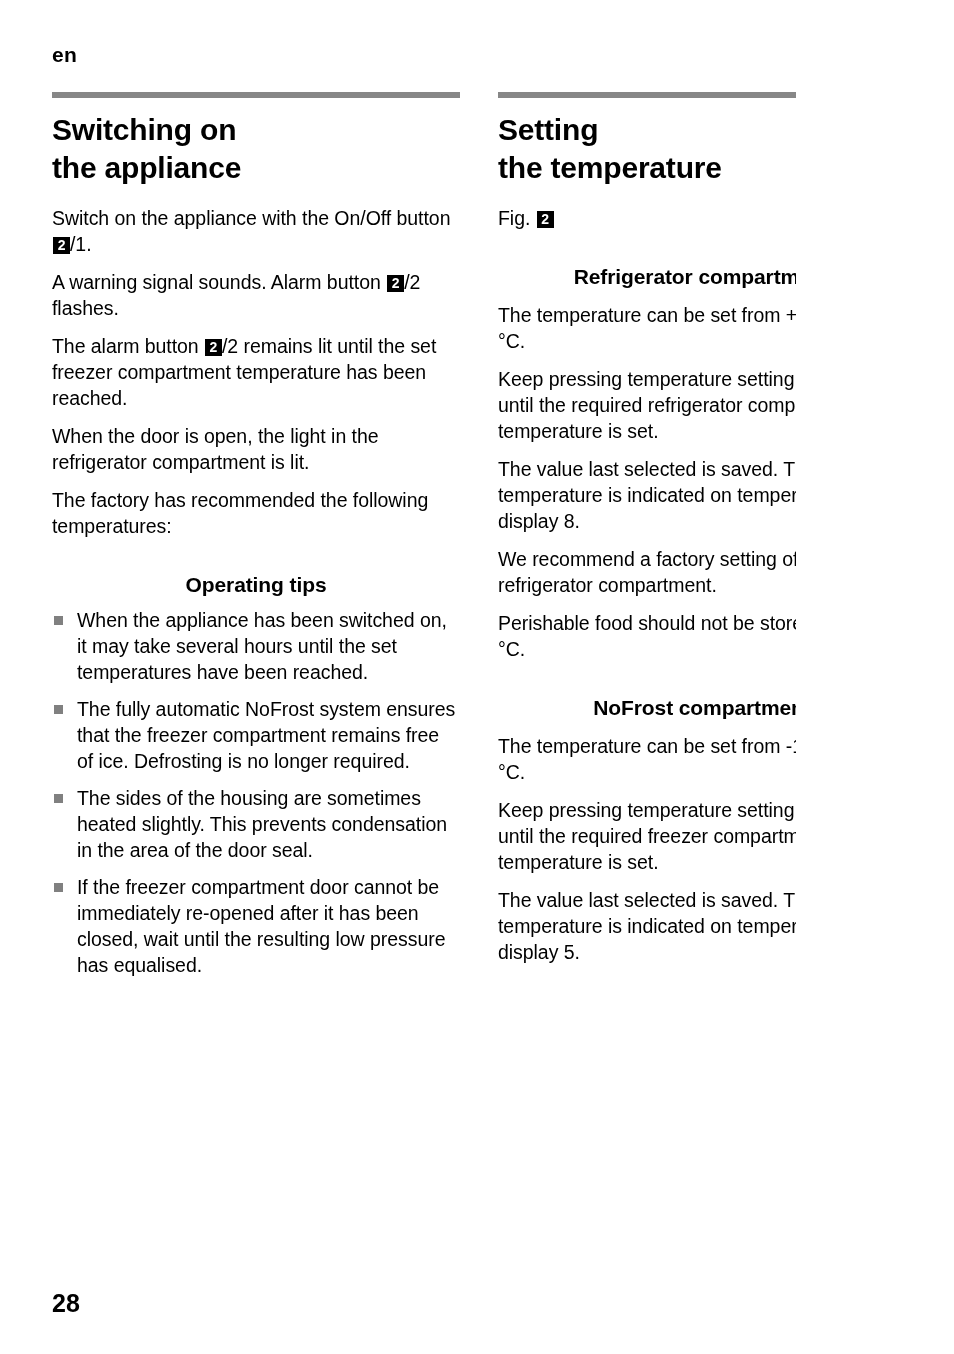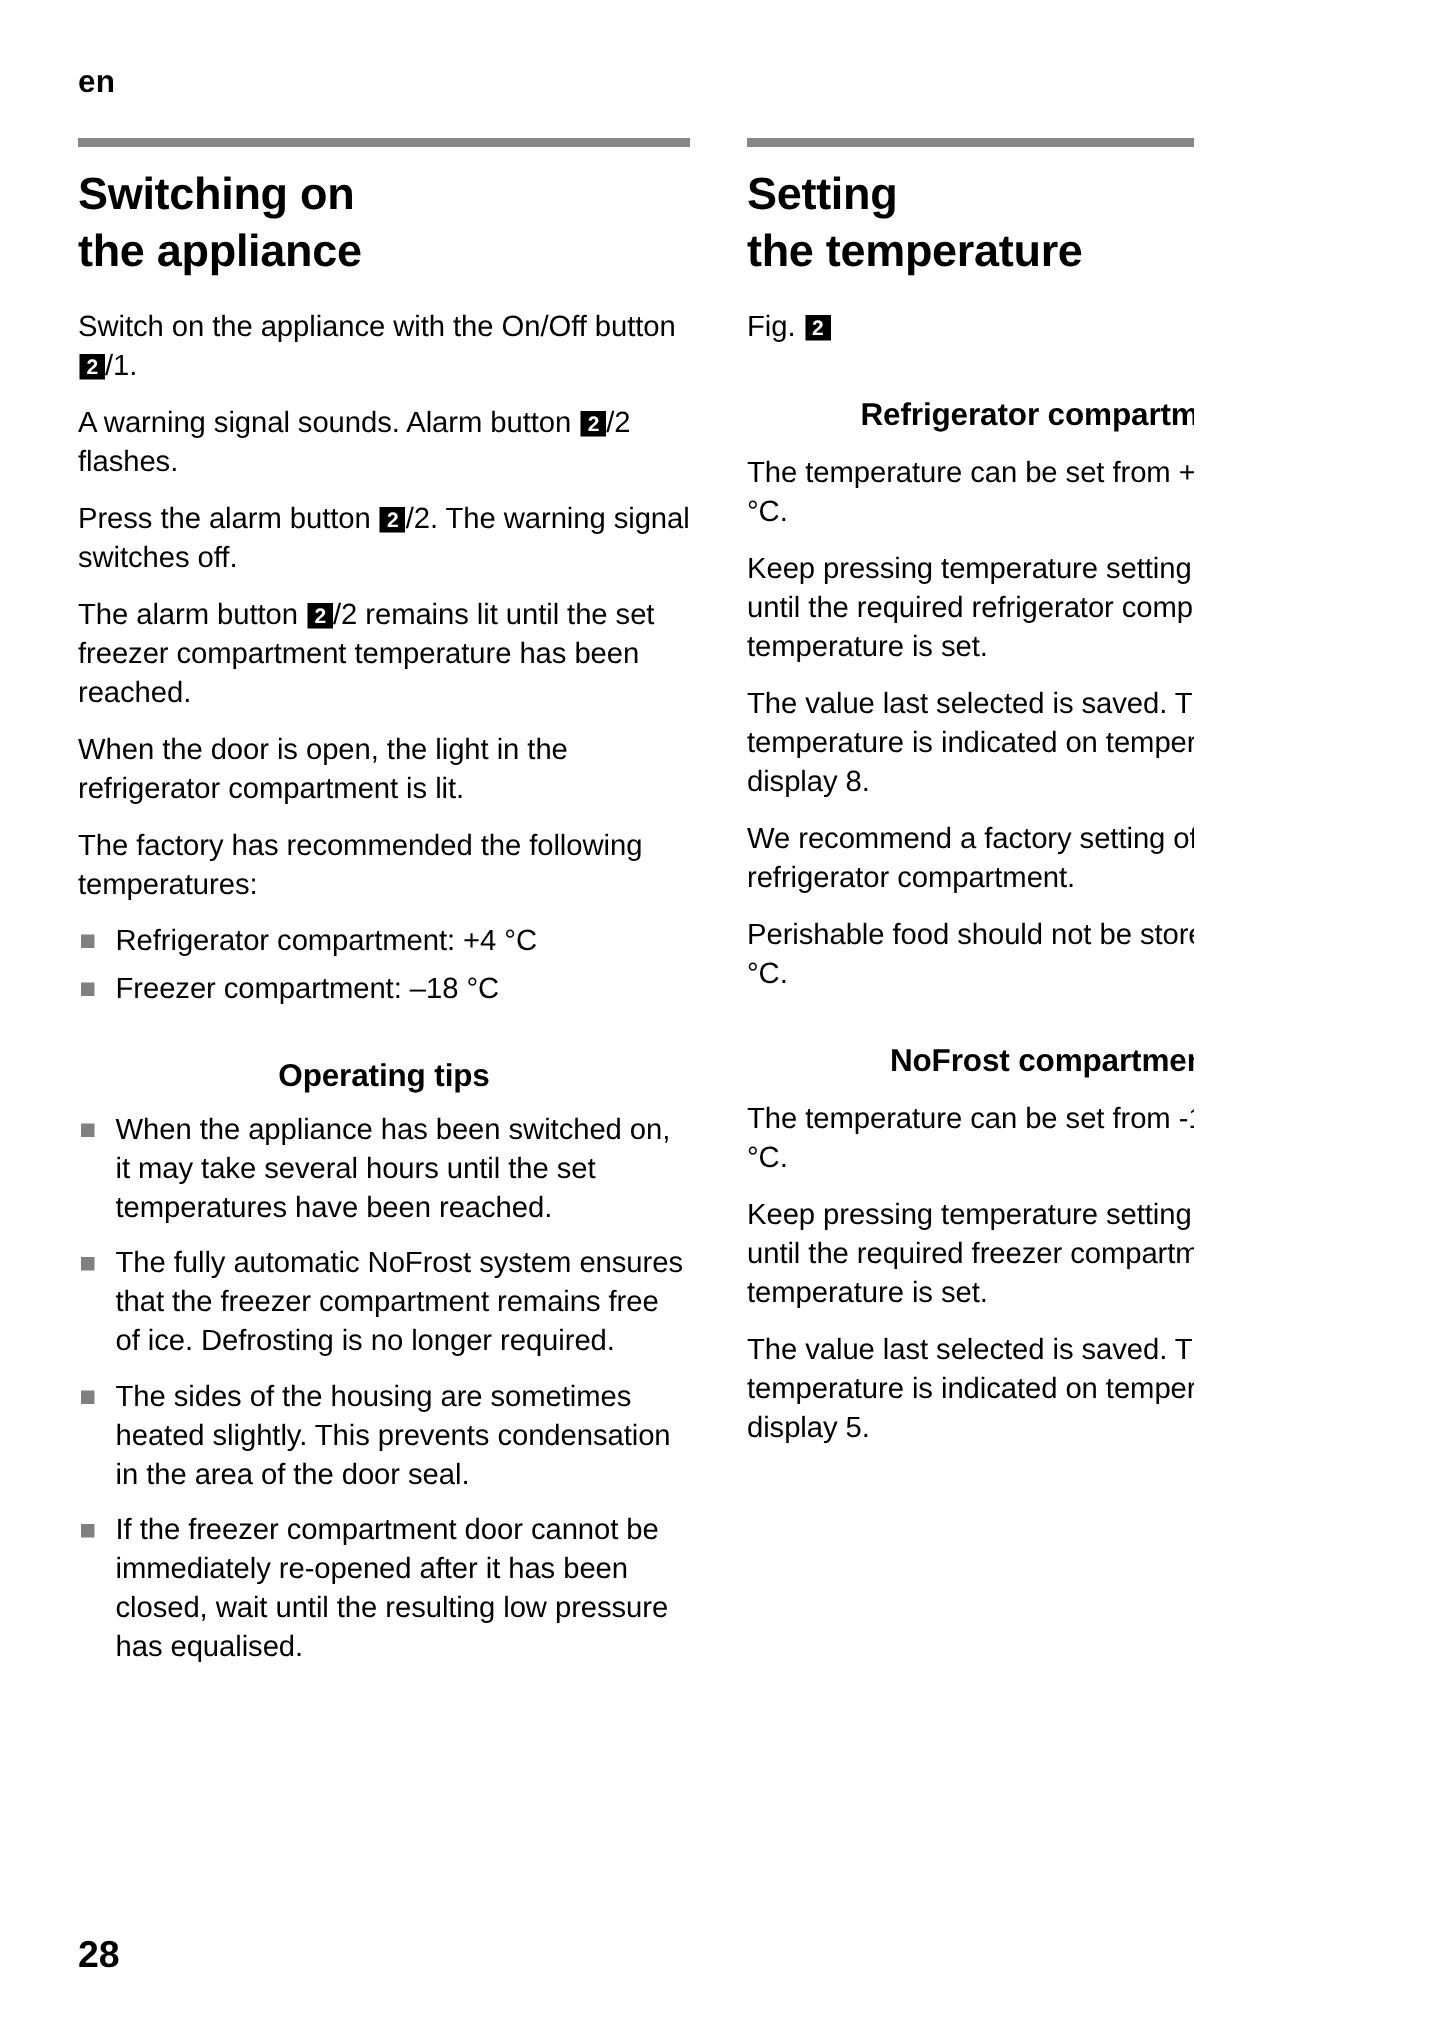--- a/index.html
+++ b/index.html
@@ -140,32 +140,27 @@
 
     <div class="rule"></div>
 
     <h1 class="section-title">Switching on
 the appliance</h1>
 
     <p class="para"><span>Switch on the appliance with the On/Off button </span><span class="figref">2</span><span>/1.</span></p>
 
     <p class="para"><span>A warning signal sounds. Alarm button </span><span class="figref">2</span><span>/2 flashes.</span></p>
 
-    <p class="para"><span>Press the alarm button </span><span class="figref">2</span><span>/2. The warning signal switches off.</span></p>
 
     <p class="para"><span>The alarm button </span><span class="figref">2</span><span>/2 remains lit until the set freezer compartment temperature has been reached.</span></p>
 
     <p class="para">When the door is open, the light in the refrigerator compartment is lit.</p>
 
     <p class="para">The factory has recommended the following temperatures:</p>
 
-    <ul class="bullets tight">
-      <li><span>Refrigerator compartment: +4 °C</span></li>
-      <li><span>Freezer compartment:  –18 °C</span></li>
-    </ul>
 
     <h2 class="sub-title spaced-top">Operating tips</h2>
 
     <ul class="bullets">
       <li><span>When the appliance has been switched on, it may take several hours until the set temperatures have been reached.</span></li>
       <li><span>The fully automatic NoFrost system ensures that the freezer compartment remains free of ice. Defrosting is no longer required.</span></li>
       <li><span>The sides of the housing are sometimes heated slightly. This prevents condensation in the area of the door seal.</span></li>
       <li><span>If the freezer compartment door cannot be immediately re-opened after it has been closed, wait until the resulting low pressure has equalised.</span></li>
     </ul>
 

